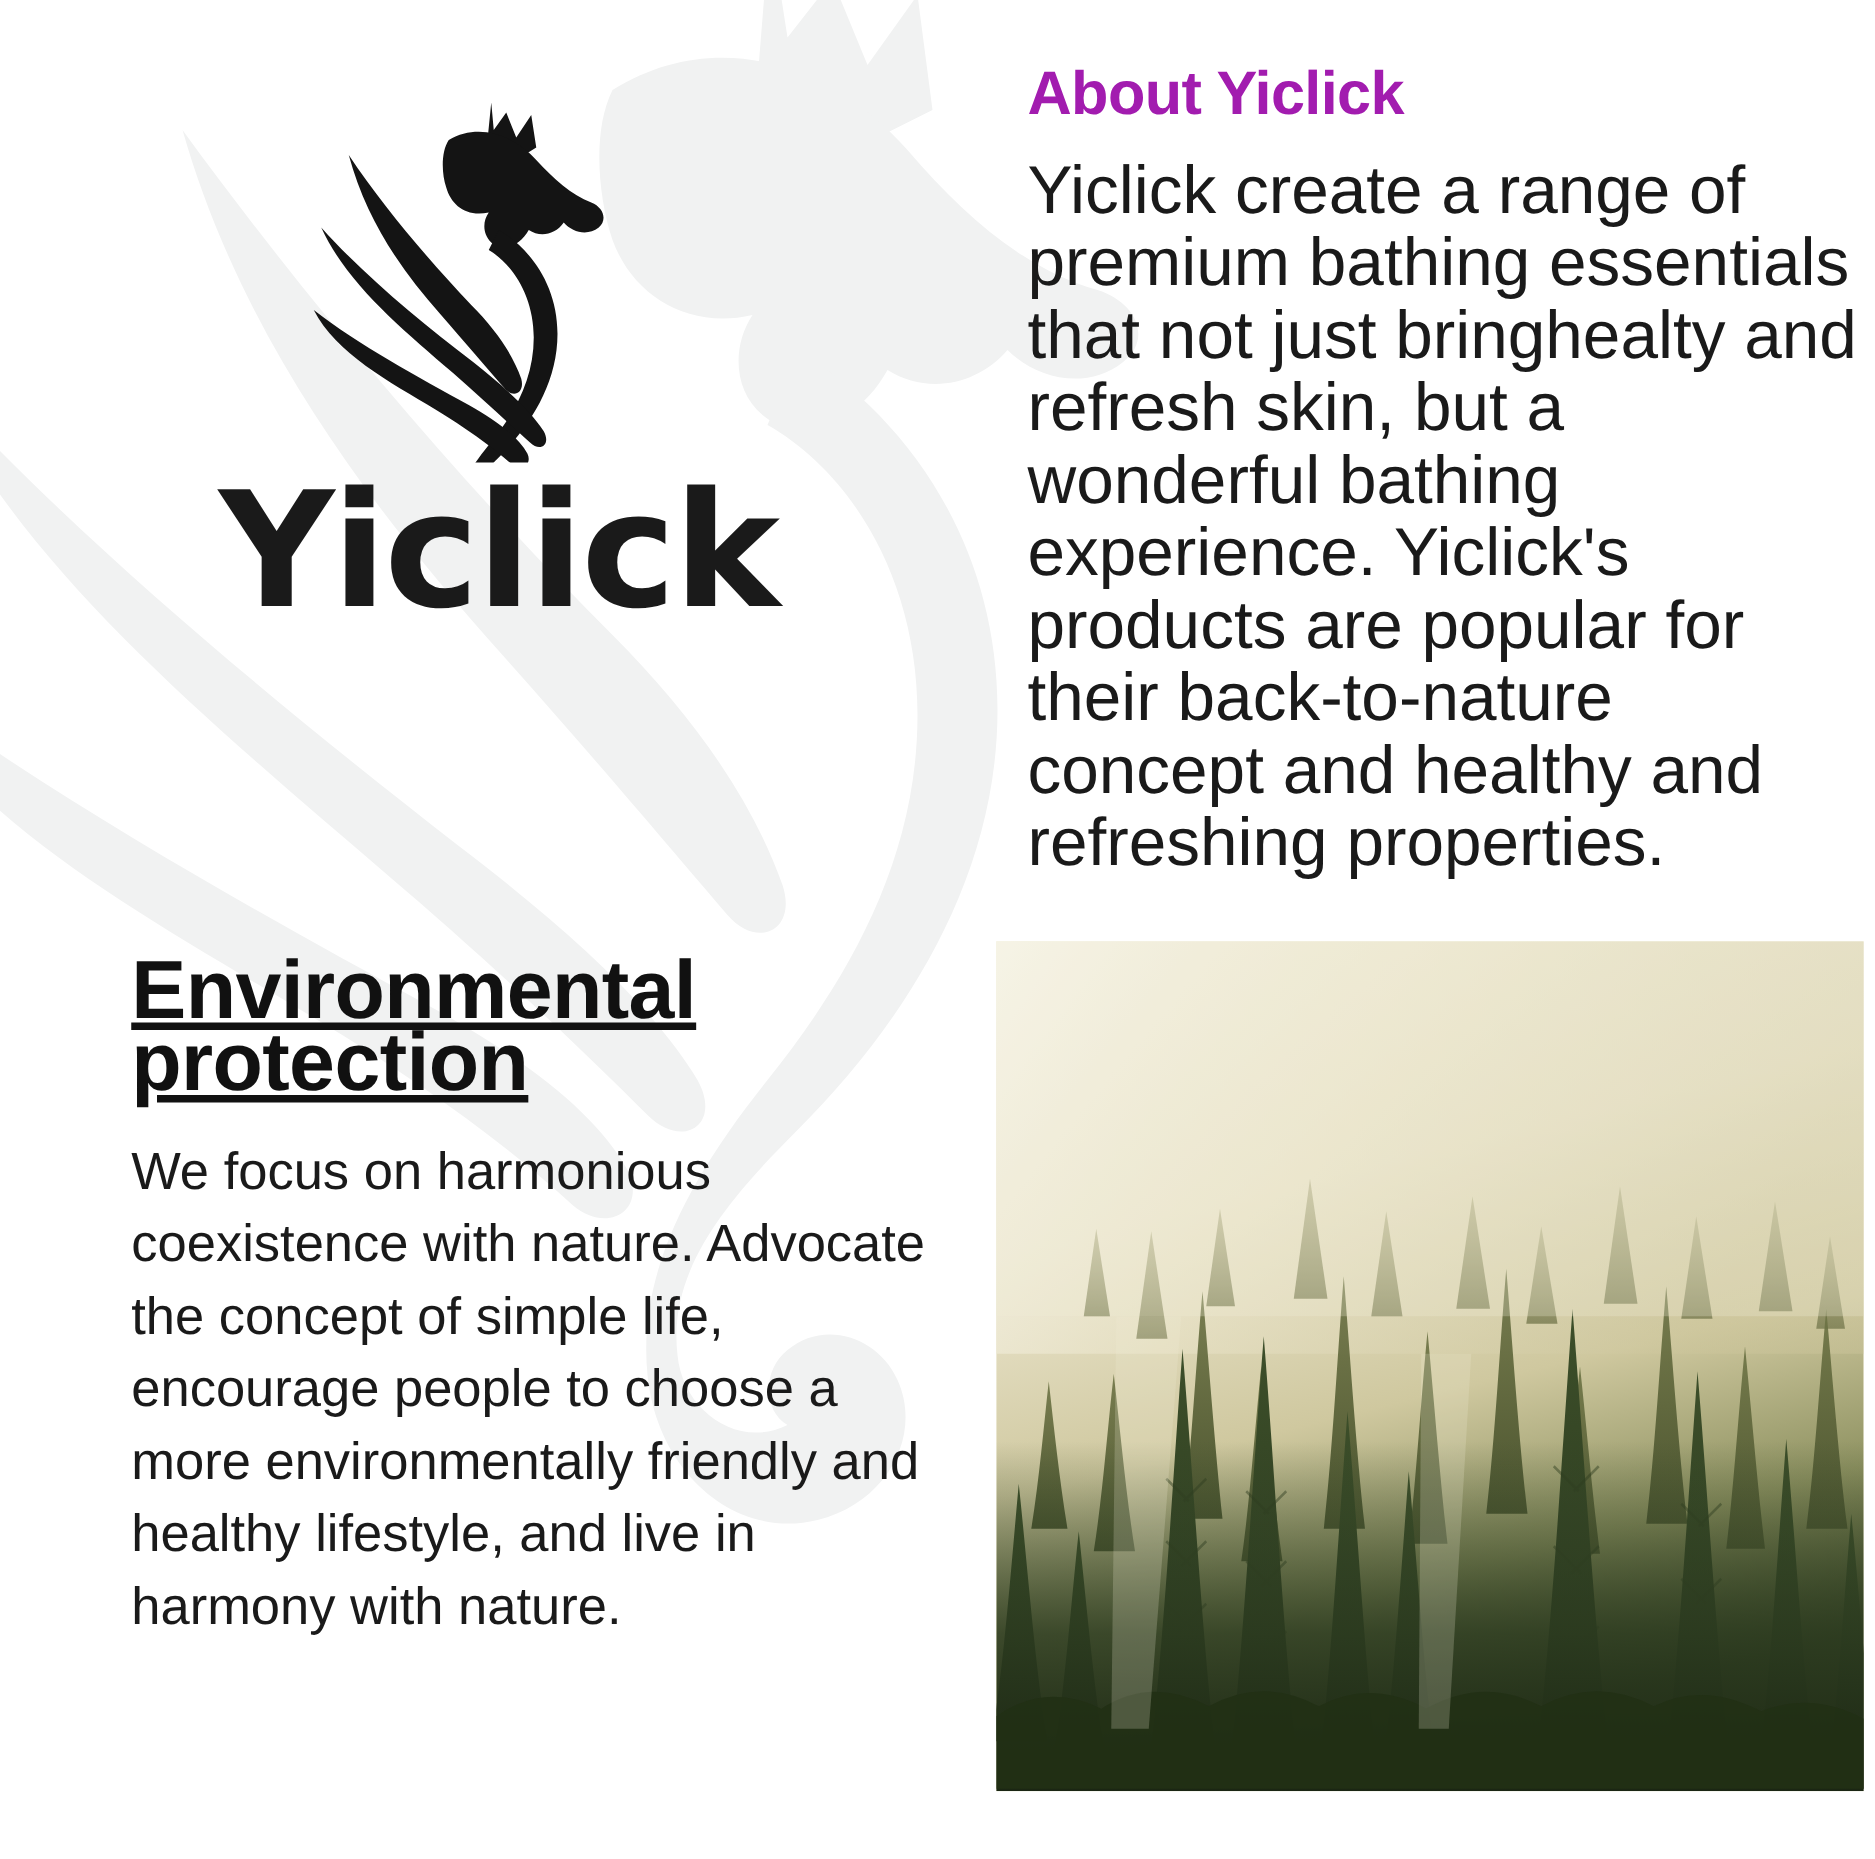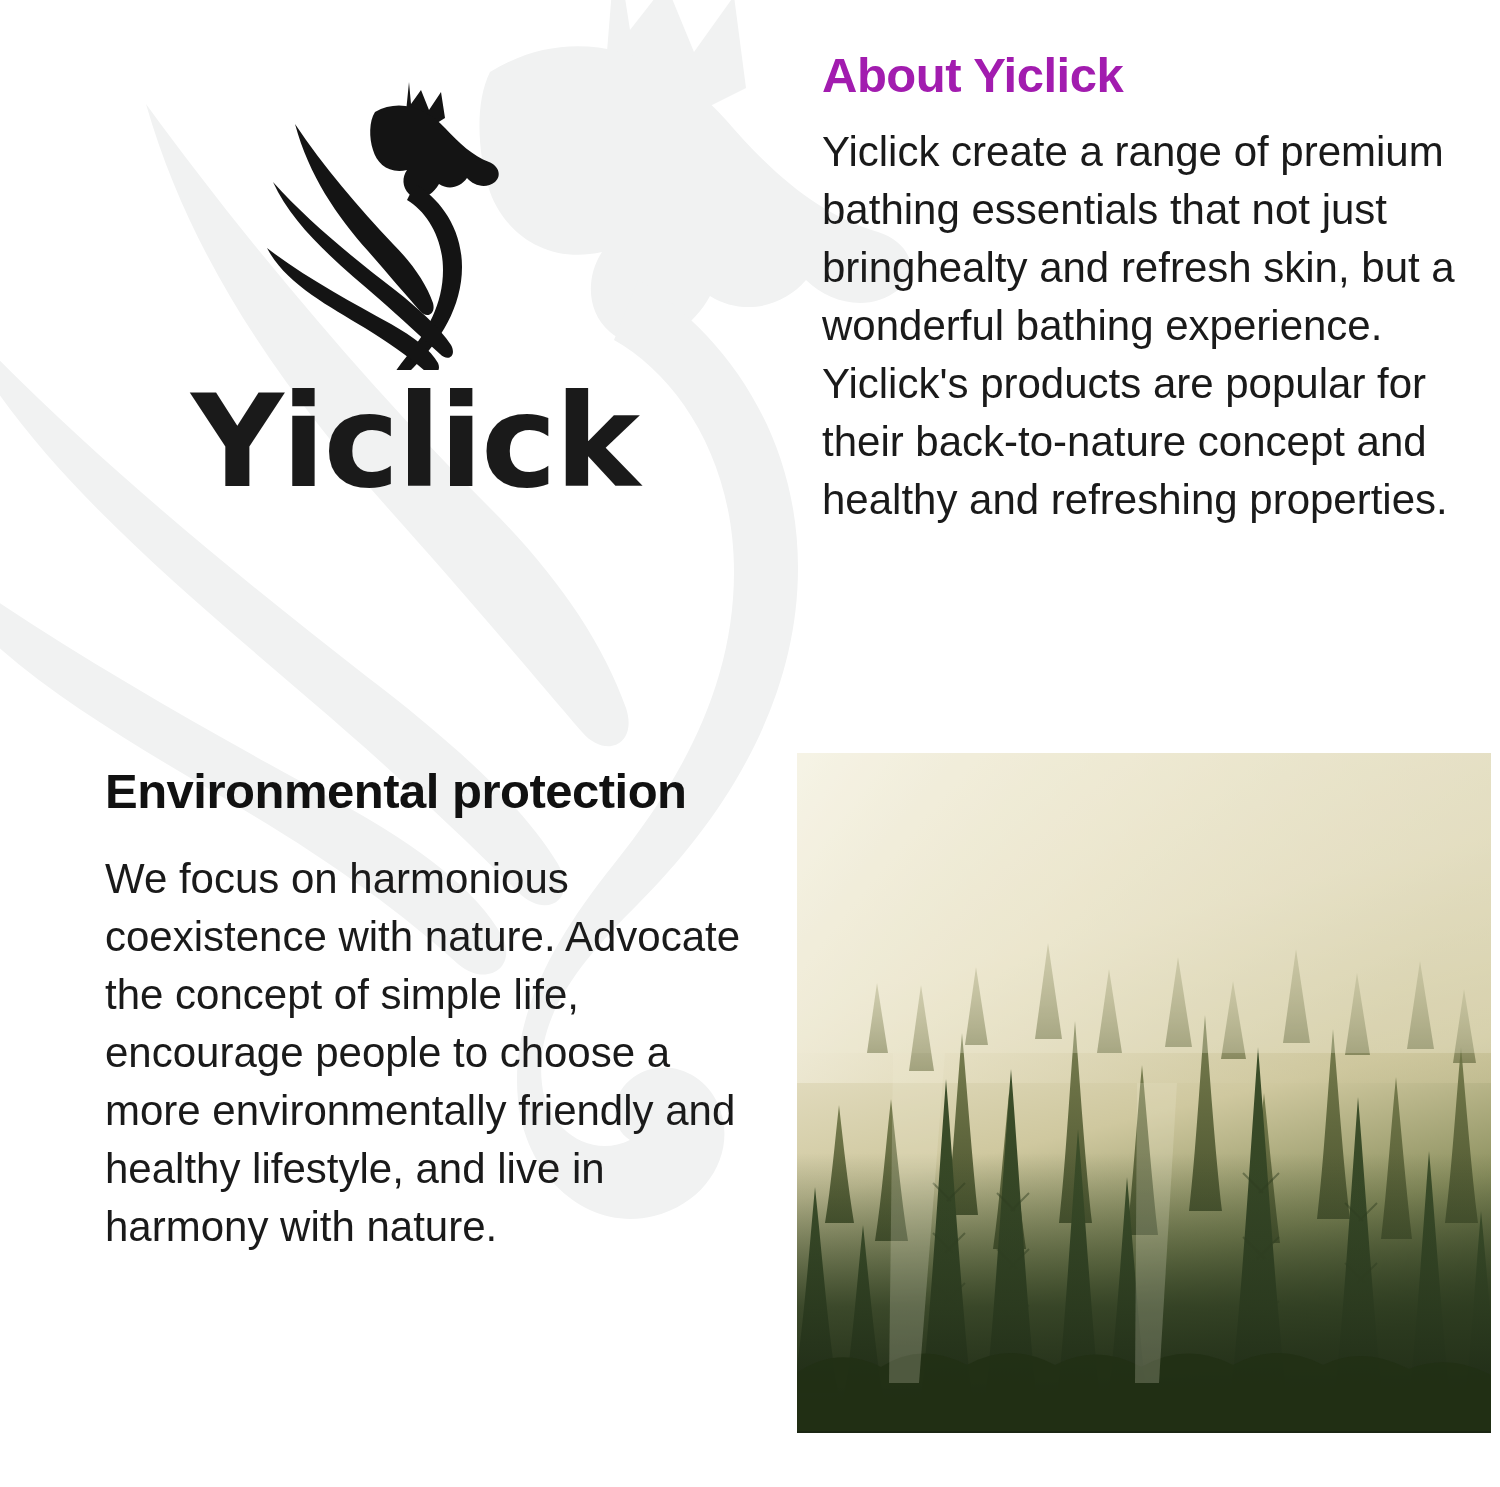--- a/index.html
+++ b/index.html
@@ -25,21 +25,21 @@
     width: 1180px;
     height: 1720px;
     pointer-events: none;
     z-index: 0;
   }
   .watermark svg { display: block; width: 100%; height: 100%; }
 
   
   .brand {
     position: absolute;
-    left: 16px;
+    left: 0;
     top: 70px;
     width: 797px;
     z-index: 2;
     text-align: center;
   }
   .brand-mark {
     width: 300px;
     height: 300px;
     margin: 0 auto;
     display: block;
@@ -66,42 +66,43 @@
   .about-title {
     margin: 0 0 22px 0;
     font-size: 49px;
     line-height: 1.05;
     font-weight: 700;
     letter-spacing: -0.5px;
     color: #a21caf;
   }
   .about-body {
     margin: 0;
-    font-size: 42px;
+    font-size: 54px;
     line-height: 58px;
     font-weight: 400;
     color: #1a1a1a;
   }
   .about-body p { margin: 0; }
 
   
   .env {
     position: absolute;
     left: 105px;
     top: 762px;
     width: 640px;
     z-index: 2;
   }
   .env-title {
     margin: 0 0 30px 0;
-    font-size: 49px;
+    font-size: 66px;
     line-height: 58px;
     font-weight: 700;
     letter-spacing: -0.5px;
     color: #111111;
+    text-decoration: underline;
   }
   .env-body {
     margin: 0;
     font-size: 42px;
     line-height: 58px;
     font-weight: 400;
     color: #1a1a1a;
   }
 
   

